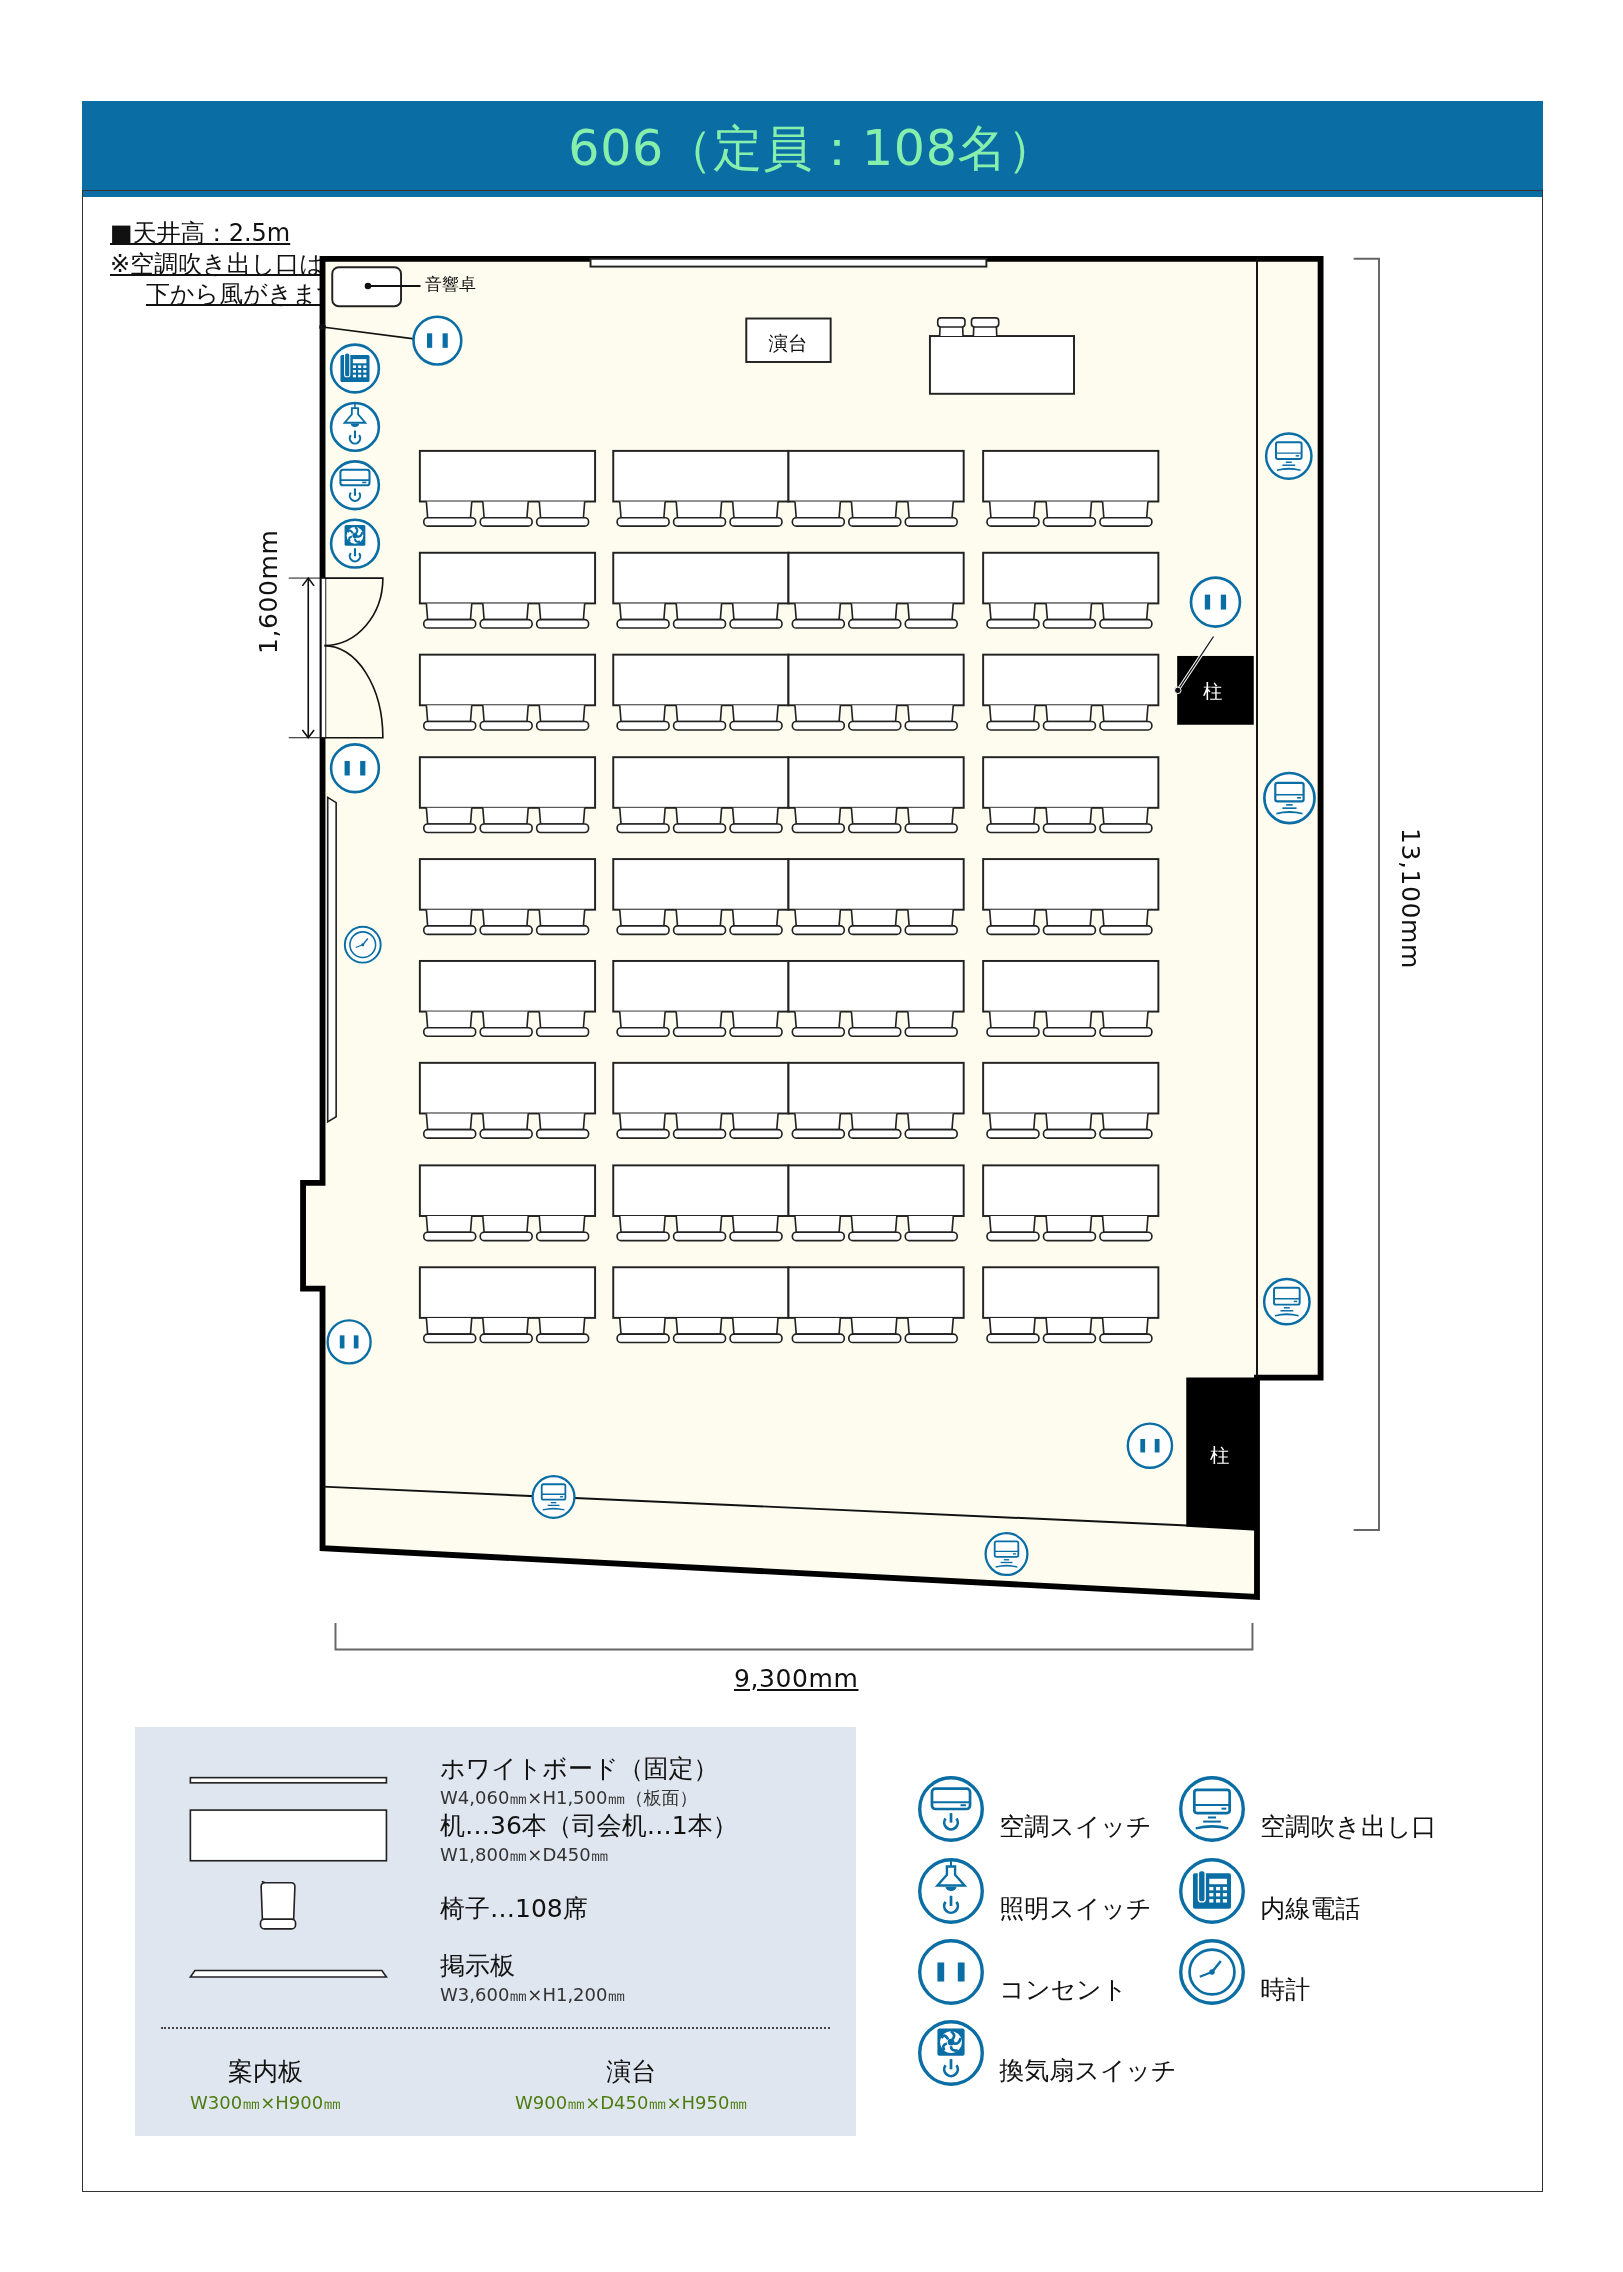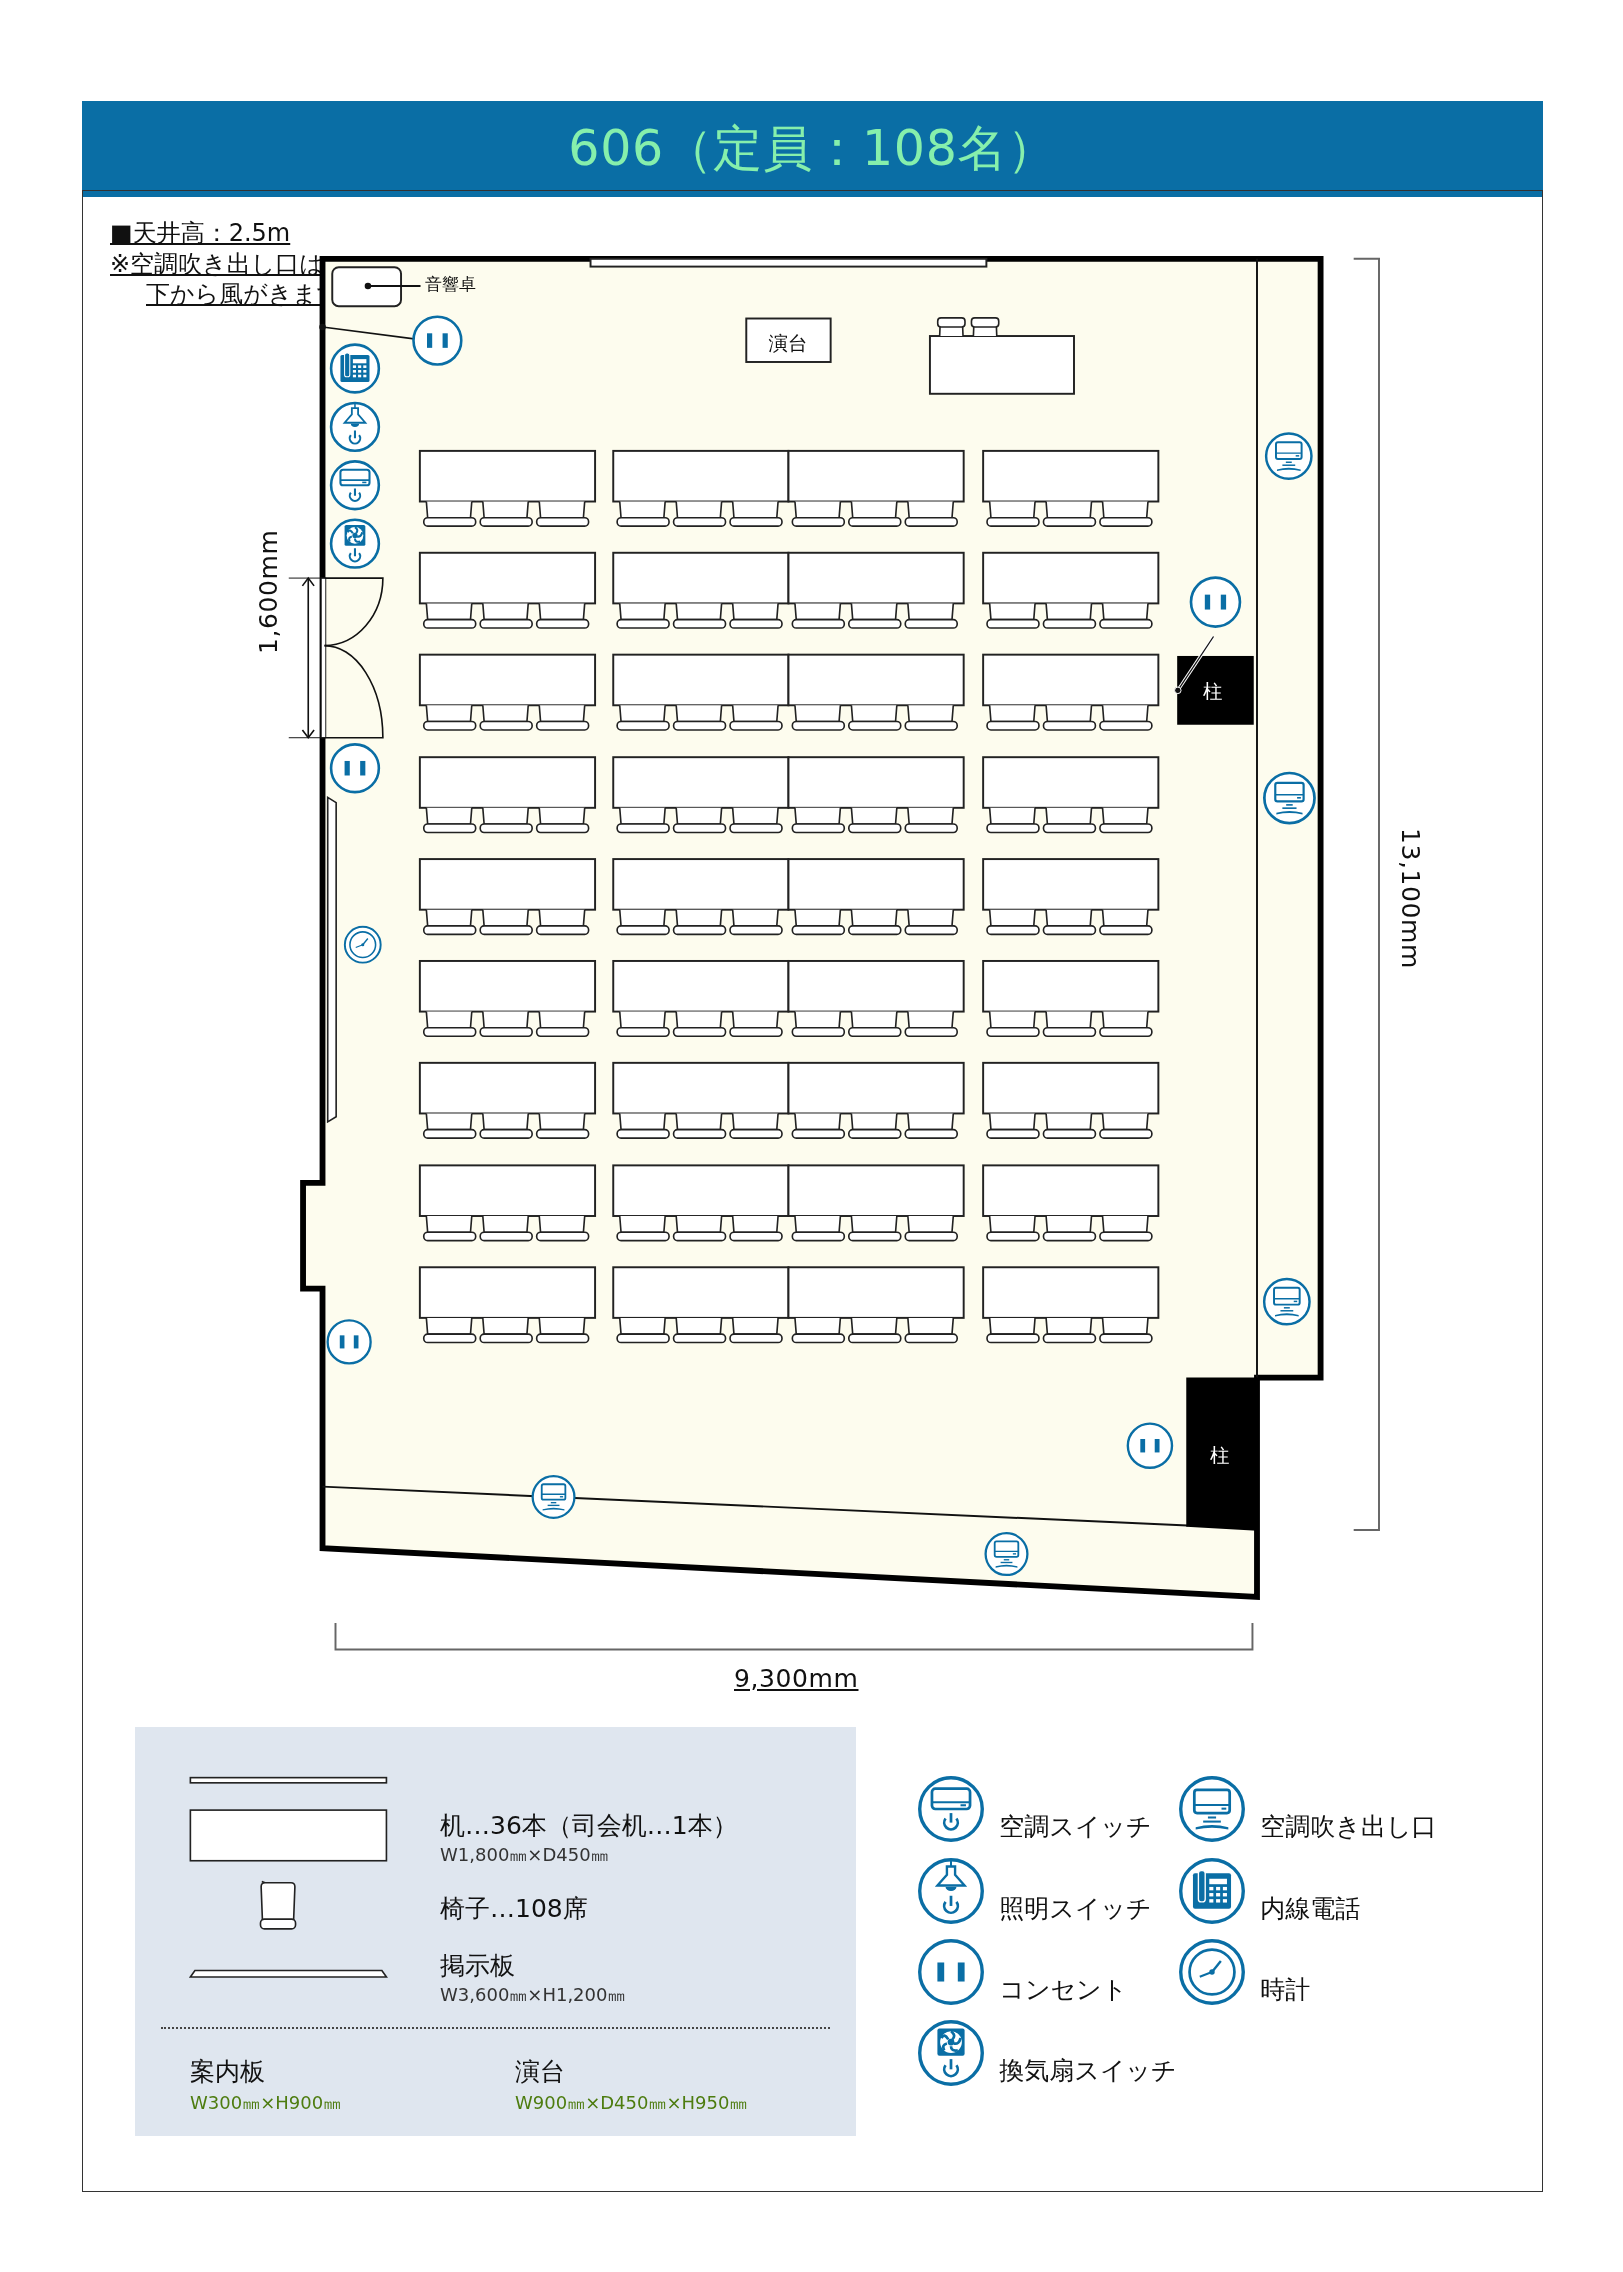--- a/index.html
+++ b/index.html
@@ -12,21 +12,21 @@
   svg.plan { position:absolute; left:0; top:0; }
   .dim-label { position:absolute; font-size:25px; letter-spacing:0.6px; }
   .dim-v-left { left:254px; top:654px; transform-origin:left top; transform:rotate(-90deg); }
   .dim-v-right { left:1425px; top:828px; transform-origin:left top; transform:rotate(90deg); }
   .dim-h { left:734px; top:1664px;text-decoration:underline; }
   .legend-box { position:absolute; left:135px; top:1727px; width:721px; height:409px; background:#dfe6ef; }
   .legend-item { position:absolute; left:305px; }
   .legend-item .name { font-size:25px; white-space:nowrap; }
   .legend-item .spec { font-size:18px; color:#333; white-space:nowrap; margin-top:1.3px; }
   .legend-dots { position:absolute; left:26px; top:300px; width:669px; border-top:2.6px dotted #444; }
-  .legend-bottom { position:absolute; }
+  .legend-bottom { position:absolute;text-align:center; }
   .legend-bottom .name { font-size:25px; }
   .legend-bottom .spec { font-size:18px; color:#4d7c0f; margin-top:2.6px; }
   .sym-legend { position:absolute; }
   .sym-item { position:absolute; display:flex; align-items:flex-end; }
   .sym-item .label { font-size:25px; margin-left:14.3px; white-space:nowrap; }
   .ic { width:68px; height:68px; }
 </style>
 </head>
 <body>
 
@@ -234,20 +234,24 @@
 <div class="legend-box">
   <svg width="721" height="409" style="position:absolute;left:0;top:0" viewBox="0 0 1110 630">
     <rect x="85" y="78" width="302" height="8" fill="#fff" stroke="#222" stroke-width="2.5"></rect>
     <rect x="85" y="128" width="302" height="78" fill="#fff" stroke="#222" stroke-width="2.5"></rect>
     <g fill="#fff" stroke="#222" stroke-width="2.5">
       <path d="M195 238 L200 240 L240 240 Q246 240 246 246 L244 298 L196 298 L194 246 Q194 240 200 240"></path>
       <rect x="193" y="296" width="54" height="15" rx="6"></rect>
     </g>
     <path d="M85 385 L92 375 L380 375 L387 385 Z" fill="#fff" stroke="#222" stroke-width="2.5"></path>
   </svg>
+  <div class="legend-item" style="top:25px">
+    <div class="name">ホワイトボード（固定）</div>
+    <div class="spec">W4,060㎜×H1,500㎜（板面）</div>
+  </div>
   <div class="legend-item" style="top:82px">
     <div class="name">机…36本（司会机…1本）</div>
     <div class="spec">W1,800㎜×D450㎜</div>
   </div>
   <div class="legend-item" style="top:165px">
     <div class="name">椅子…108席</div>
   </div>
   <div class="legend-item" style="top:222px">
     <div class="name">掲示板</div>
     <div class="spec">W3,600㎜×H1,200㎜</div>

